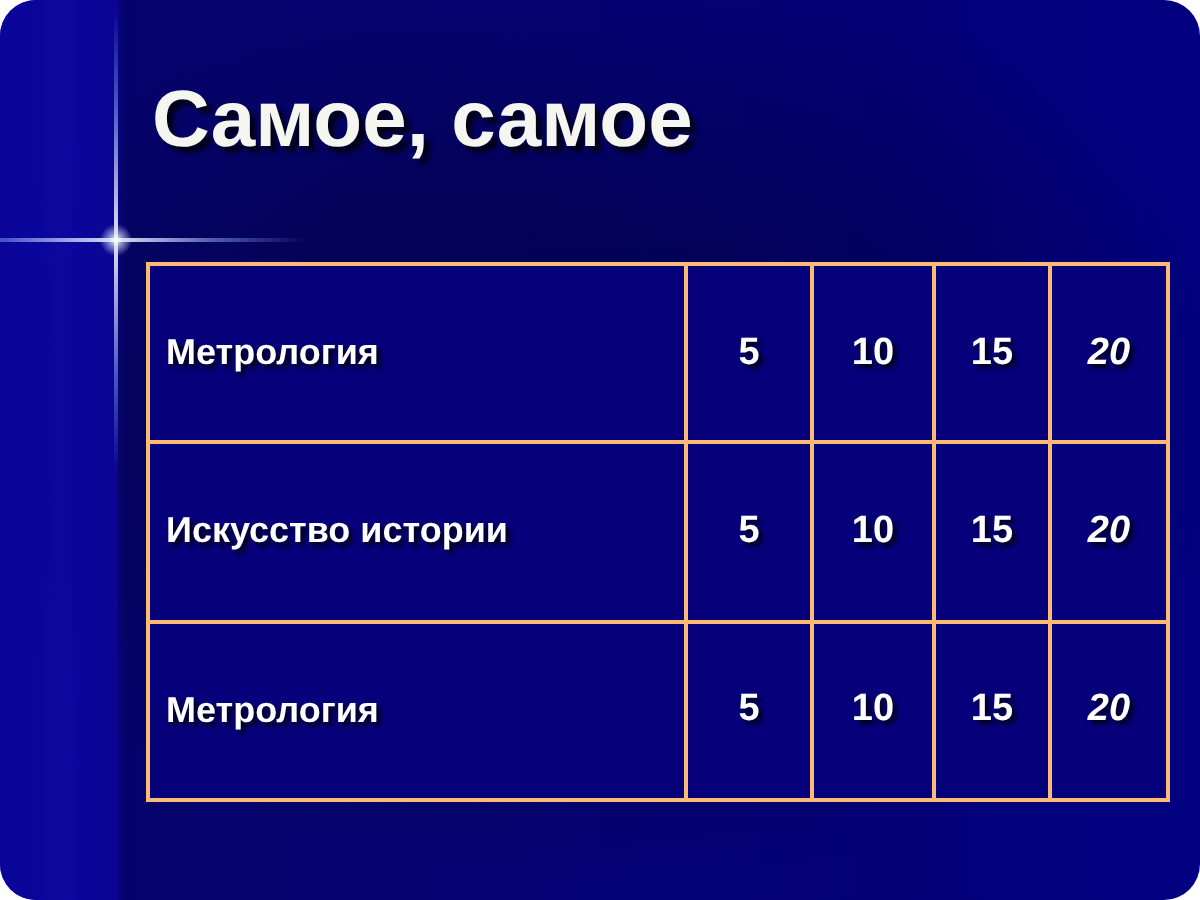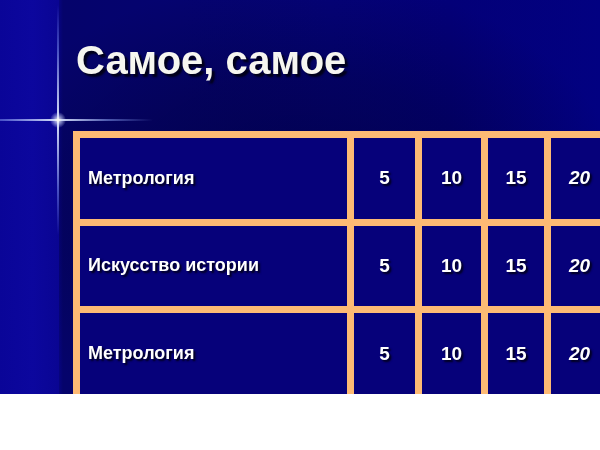--- a/index.html
+++ b/index.html
@@ -9,35 +9,36 @@
   body {
     width: 600px;
     height: 450px;
     overflow: hidden;
     font-family: "Liberation Sans", "DejaVu Sans", sans-serif;
   }
 
   #slide {
     position: relative;
     width: 600px;
-    height: 394px;
+    height: 450px;
     background:
       radial-gradient(ellipse 420px 300px at 300px 210px,
                       rgba(0,0,40,0.55) 0%,
                       rgba(0,0,40,0.30) 45%,
                       rgba(0,0,40,0.00) 78%),
       linear-gradient(90deg,
                       #0b0699 0%,
                       #0a059a 9%,
                       #05036b 10.5%,
                       #050370 30%,
                       #040279 55%,
                       #030078 75%,
                       #020181 100%);
     overflow: hidden;
+    border-radius: 18px;
   }
 
   
   .left-band {
     position: absolute;
     left: 0;
     top: 0;
     width: 59px;
     height: 450px;
     background: linear-gradient(90deg, #0a0598 0%, #0c079e 55%, #0a0593 100%);
@@ -108,21 +109,21 @@
     position: absolute;
     left: 73px;
     top: 131px;
     width: 492px;
     height: 270px;
     border-collapse: collapse;
     table-layout: fixed;
     background: #06017a;
   }
   #score-table td {
-    border: 7px solid #fdba74;
+    border: 2px solid #fdba74;
     background: #06017a;
     color: #ffffff;
     font-weight: bold;
     text-shadow: 2px 2px 2px rgba(0,0,0,0.8);
     height: 67px;
     padding: 0;
     vertical-align: middle;
   }
   #score-table td.label {
     width: 259px;

